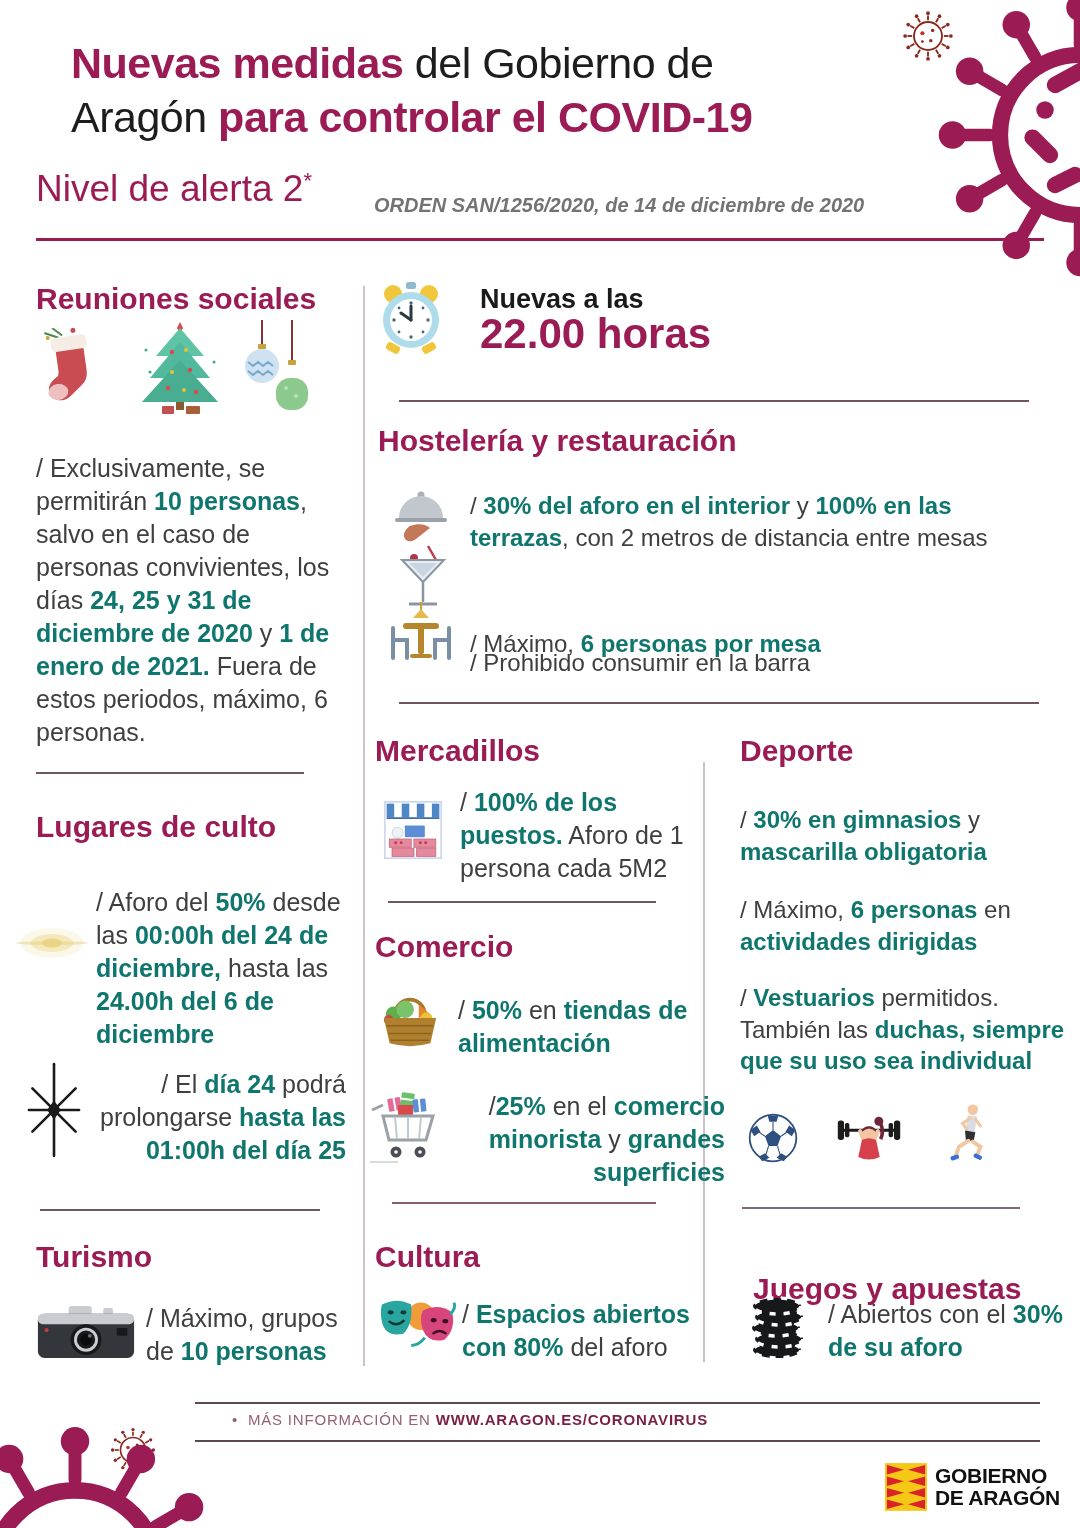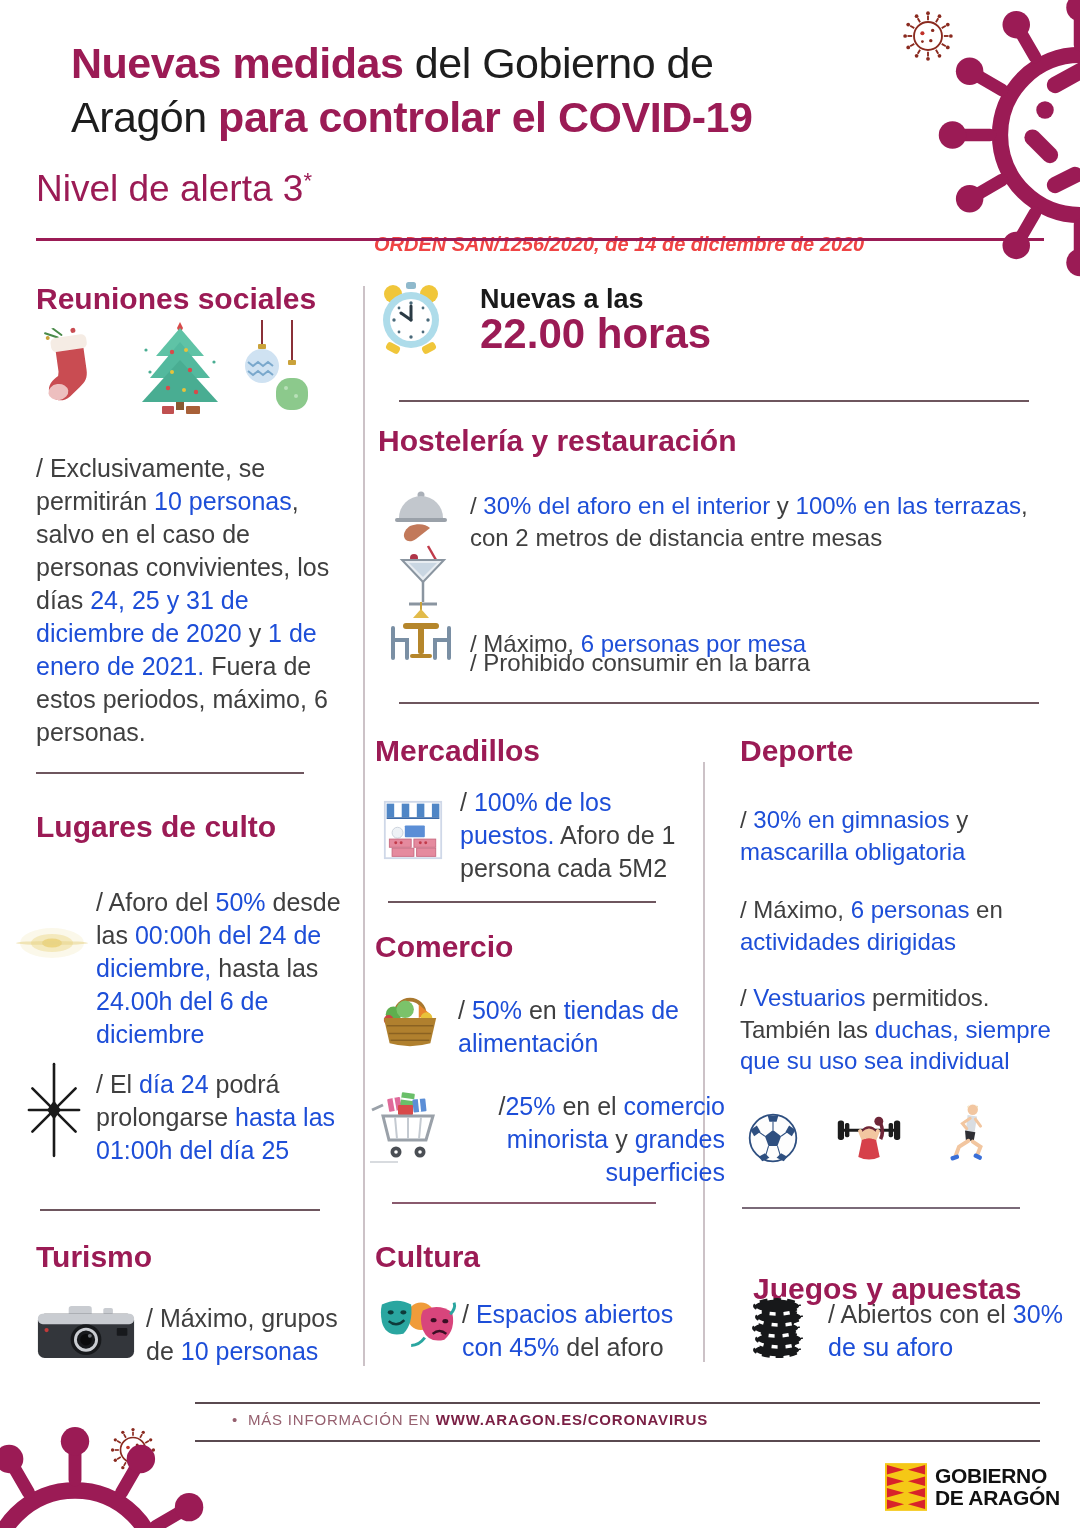--- a/index.html
+++ b/index.html
@@ -2,26 +2,26 @@
 <html style="--accent: #9b1b55;"><head>
 <meta charset="utf-8">
 <style>
   :root{ --accent:#9b1b55; }
   html,body{margin:0;padding:0;background:#fff;}
   .page{position:relative;width:1080px;height:1528px;background:#fff;overflow:hidden;
         font-family:"Liberation Sans",sans-serif;}
   .abs{position:absolute;}
   .h2{font-weight:700;font-size:30px;color:var(--accent);}
   .body{font-size:25px;color:#3f3f3f;line-height:1.32;}
-  .body .sb{font-weight:400;color:#1d4ed8;}
+  .body .sb{font-weight:700;color:#0f766e;}
   .t1{font-size:43px;line-height:1.26;color:#1d1d1d;font-weight:500;letter-spacing:-0.5px;}
   .t1 .acc{color:var(--accent);font-weight:800;}
   .alert{font-size:37px;color:var(--accent);font-weight:400;}
   .alert sup{font-size:22px;}
-  .order{font-style:italic;font-weight:700;font-size:20px;color:#ef4444;margin-top:39px;}
+  .order{font-style:italic;font-weight:700;font-size:20px;color:#737373;}
   .rule{position:absolute;height:2px;background:#6e565e;}
   .rule-accent{position:absolute;height:3px;background:var(--accent);}
   .vrule{position:absolute;width:2px;background:#ccc2c7;}
   .closure-prefix{font-size:27px;font-weight:700;color:#1a1a1a;}
   .closure-time{font-size:42px;font-weight:800;color:var(--accent);}
   .closure-suffix{font-size:25px;font-weight:700;color:#1a1a1a;}
   .footer-info{font-size:15px;letter-spacing:0.8px;color:#96606f;font-weight:500;}
   .footer-info .lnk{font-weight:700;color:#7a1f44;}
   .logo-text{font-size:21px;font-weight:800;color:#111;line-height:1.05;letter-spacing:-0.3px;}
   svg{display:block;}
@@ -128,21 +128,21 @@
       </g>
     </svg>
   </span>
 
   <div class="abs t1" style="left:36px;top:36px;width:830px;margin-left:35px;">
     <span class="acc">Nuevas medidas</span><span> del Gobierno de</span><br>
     <span>Aragón </span><span class="acc">para controlar el COVID-19</span>
   </div>
 
   <div class="abs alert" style="left:36px;top:168px;">
-    <span>Nivel de alerta 3</span><sup>*</sup>
+    <span>Nivel de alerta 2</span><sup>*</sup>
   </div>
   <div class="abs order" style="left:374px;top:194px;">ORDEN SAN/1256/2020, de 14 de diciembre de 2020</div>
 
   <div class="rule-accent" style="left:36px;top:238px;width:1008px;"></div>
 
   <div class="vrule" style="left:363px;top:286px;height:1080px;"></div>
   <div class="vrule" style="left:703px;top:762px;height:600px;"></div>
 
   <span class="abs" style="left:380px;top:280px;">
     <svg width="62" height="82" viewBox="0 0 62 82">
@@ -459,21 +459,21 @@
       <svg width="64" height="96" viewBox="0 0 74 110">
         <g stroke="#1a1a1a" stroke-width="3" stroke-linecap="round">
           <line x1="37" y1="2" x2="37" y2="108"></line>
           <line x1="12" y1="30" x2="62" y2="80"></line>
           <line x1="62" y1="30" x2="12" y2="80"></line>
           <line x1="8" y1="55" x2="66" y2="55"></line>
         </g>
         <polygon points="37,44 45,55 37,66 29,55" fill="#1a1a1a"></polygon>
       </svg>
     </span>
-    <div class="abs body" style="left:96px;top:1068px;width:250px;"><span>/ El </span><span class="sb">día 24</span><span> podrá prolongarse </span><span class="sb">hasta las 01:00h del día 25</span></div>
+    <div class="abs body" style="left:96px;top:1068px;width:250px;text-align:right;"><span>/ El </span><span class="sb">día 24</span><span> podrá prolongarse </span><span class="sb">hasta las 01:00h del día 25</span></div>
 
     <div class="rule" style="left:40px;top:1209px;width:280px;"></div>
   </div>
 
   <div>
     <div class="abs h2" style="left:36px;top:1240px;">Turismo</div>
     <span class="abs" style="left:36px;top:1300px;">
       <svg width="100" height="62" viewBox="0 0 104 64">
         <rect x="34" y="6" width="24" height="12" rx="3" fill="#c9ccd1"></rect>
         <rect x="70" y="8" width="10" height="7" rx="2" fill="#c9ccd1"></rect>
@@ -506,21 +506,21 @@
             <ellipse cx="57" cy="26" rx="3" ry="2.2"></ellipse>
             <ellipse cx="69" cy="27" rx="3" ry="2.2"></ellipse>
           </g>
         <path d="M56 40 Q63 34 70 40" stroke="#3a0e24" stroke-width="2.5" fill="none"></path>
         <g stroke="#2aa6a0" stroke-width="3" fill="none">
             <path d="M74 20 Q80 14 78 8"></path>
             <path d="M48 44 Q42 52 34 52"></path>
           </g>
       </svg>
     </span>
-    <div class="abs body" style="left:462px;top:1298px;width:250px;"><span>/ </span><span class="sb">Espacios abiertos con 45%</span><span> del aforo</span></div>
+    <div class="abs body" style="left:462px;top:1298px;width:250px;"><span>/ </span><span class="sb">Espacios abiertos con 80%</span><span> del aforo</span></div>
   </div>
 
   <div>
     <div class="abs h2" style="left:745px;top:1272px;margin-left:8px;">Juegos y apuestas</div>
     <span class="abs" style="left:750px;top:1294px;">
       <svg width="56" height="66" viewBox="0 0 56 66">
         <g>
           <ellipse cx="27" cy="56" rx="24" ry="8" fill="#17181a"></ellipse>
             <ellipse cx="27" cy="56" rx="24" ry="8" fill="none" stroke="#fff" stroke-width="3.5" stroke-dasharray="6 8"></ellipse>
           <ellipse cx="29" cy="45" rx="24" ry="8" fill="#17181a"></ellipse>

